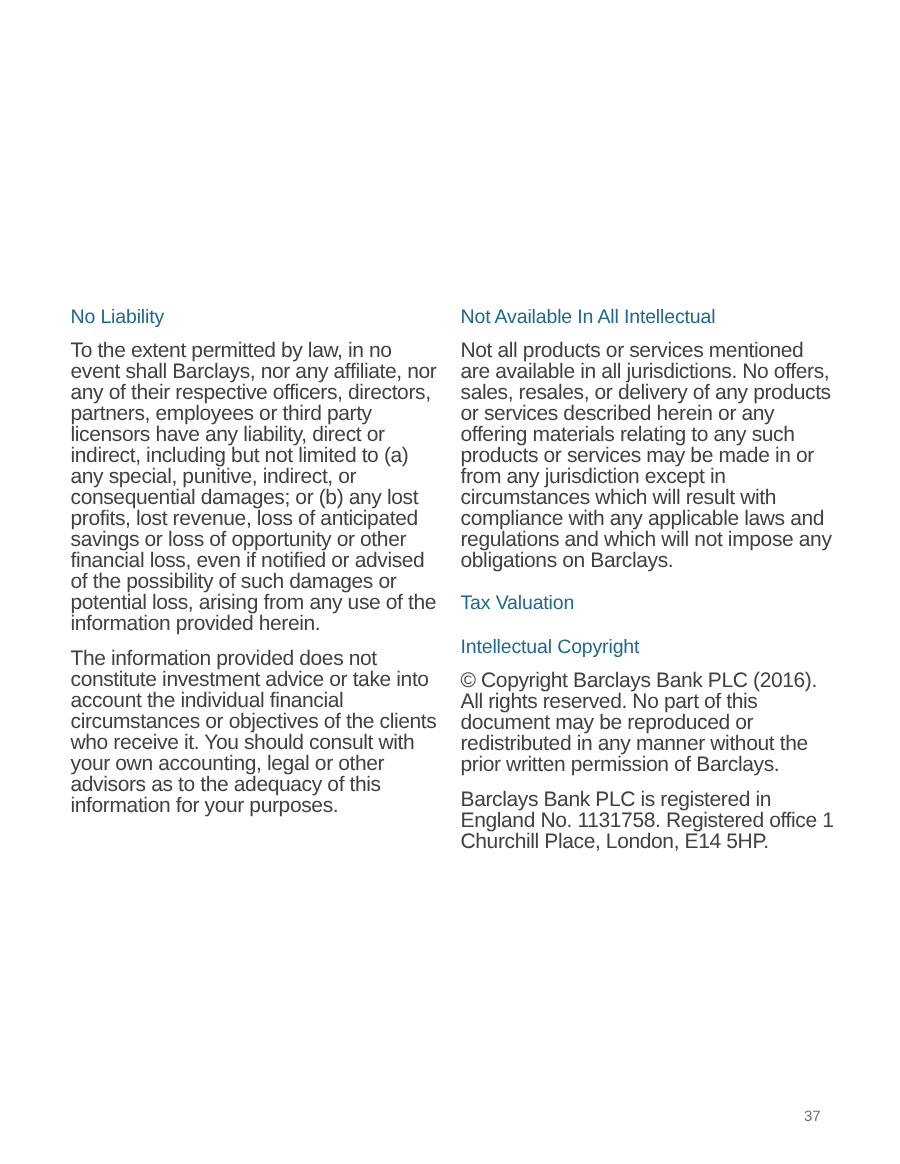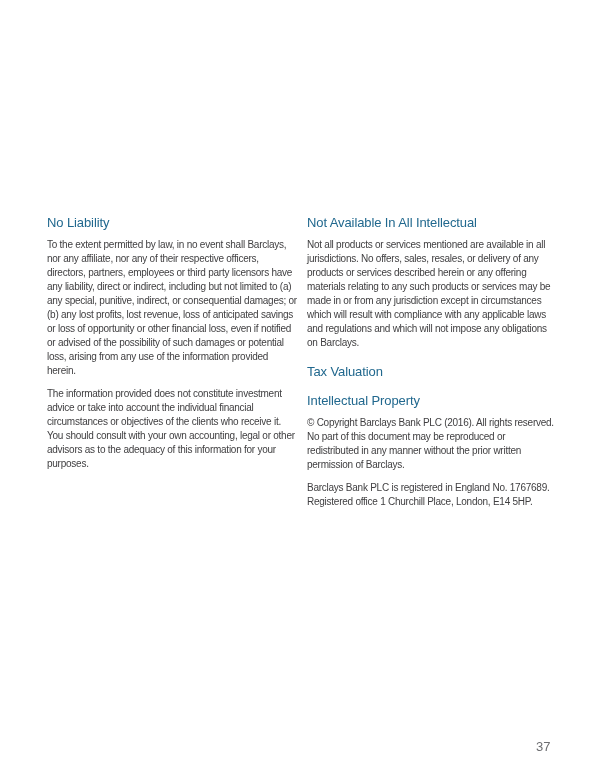--- a/index.html
+++ b/index.html
@@ -29,34 +29,34 @@
   }
   .section-heading {
     margin: 14px 0 7px 0;
     font-size: 13px;
     line-height: 1.2;
     font-weight: normal;
     color: #21688e;
     letter-spacing: -0.1px;
   }
   .section:first-child .section-heading {
-    margin-top: 12px;
+    margin-top: 0;
   }
   .section-paragraph {
     margin: 0 0 9px 0;
-    font-size: 10px;
+    font-size: 14px;
     line-height: 14px;
     color: #414042;
     letter-spacing: -0.25px;
   }
   .page-number {
     position: absolute;
     top: 739px;
     left: 536px;
-    font-size: 13px;
+    font-size: 10px;
     color: #6d6e71;
     letter-spacing: 0;
   }
 </style>
 </head>
 <body>
 
 <div class="page">
   <div class="content">
 
@@ -72,22 +72,22 @@
 
     <div class="col">
       <div class="section">
         <h2 class="section-heading">Not Available In All Intellectual</h2>
         <p class="section-paragraph">Not all products or services mentioned are available in all jurisdictions.  No offers, sales, resales, or delivery of any products or services described herein or any offering materials relating to any such products or services may be made in or from any jurisdiction except in circumstances which will result with compliance with any applicable laws and regulations and which will not impose any obligations on Barclays.</p>
       </div>
       <div class="section">
         <h2 class="section-heading">Tax Valuation</h2>
       </div>
       <div class="section">
-        <h2 class="section-heading">Intellectual Property</h2>
+        <h2 class="section-heading">Intellectual Copyright</h2>
         <p class="section-paragraph">© Copyright Barclays Bank PLC (2016).  All rights reserved.  No part of this document may be reproduced or redistributed in any manner without the prior written permission of Barclays.</p>
-        <p class="section-paragraph">Barclays Bank PLC is registered in England No. 1767689. Registered office 1 Churchill Place, London, E14 5HP.</p>
+        <p class="section-paragraph">Barclays Bank PLC is registered in England No. 1131758. Registered office 1 Churchill Place, London, E14 5HP.</p>
       </div>
     </div>
 
   </div>
 
   <div class="page-number">37</div>
 </div>
 
 </body></html>

